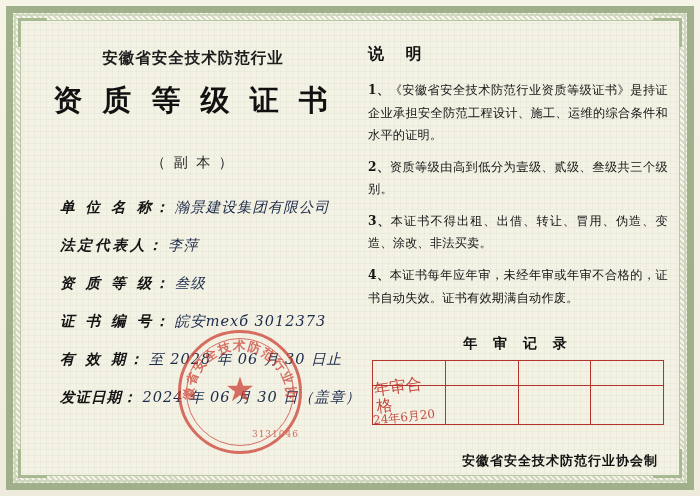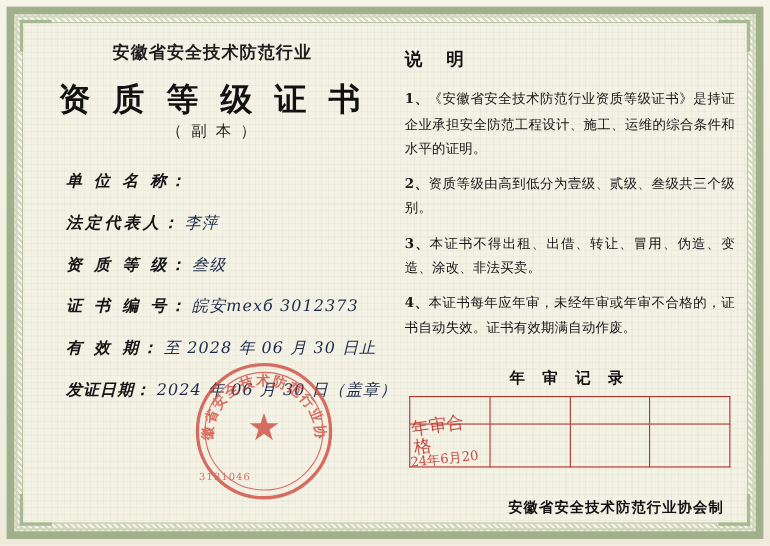--- a/index.html
+++ b/index.html
@@ -68,21 +68,21 @@
   .corner.br { right: 18px; bottom: 18px; border-left: none; border-top: none; }
 
   .content {
     position: absolute;
     left: 30px; top: 30px; right: 30px; bottom: 30px;
   }
 
   
   .left-col {
     position: absolute;
-    left: 4px; top: 0;
+    left: 4px; top: 10px;
     width: 318px;
   }
   .title-sub {
     text-align: center;
     font-family: "DejaVu Serif", "Liberation Serif", serif;
     font-size: 15.5px;
     font-weight: bold;
     letter-spacing: 1px;
     color: #1d1d1d;
     margin-top: 8px;
@@ -95,21 +95,21 @@
     letter-spacing: 5px;
     color: #111;
     margin-top: 12px;
   }
   .title-copy {
     text-align: center;
     font-family: "DejaVu Serif", "Liberation Serif", serif;
     font-size: 14px;
     color: #1d1d1d;
     letter-spacing: 2px;
-    margin-top: 0;
+    margin-top: 33px;
   }
   .fields {
     margin-top: 26px;
     padding-left: 26px;
   }
   .field-row {
     display: flex;
     align-items: flex-end;
     margin-bottom: 19px;
     position: relative;
@@ -274,21 +274,21 @@
     font-family: "DejaVu Serif", "Liberation Serif", serif;
     font-size: 12.5px;
     letter-spacing: 1.5px;
     font-weight: bold;
   }
   .seal-bottom {
     position: absolute;
     left: 0;
     bottom: 12px;
     width: 118px;
-    text-align: left;
+    text-align: right;
     color: #cc3a2e;
     font-family: "DejaVu Serif", "Liberation Serif", serif;
     font-size: 9px;
     letter-spacing: 1px;
     margin-top: 28px;
   }
 </style>
 </head>
 <body>
 
@@ -306,20 +306,21 @@
 
     <div class="left-col">
       <div class="title-sub">安徽省安全技术防范行业</div>
       <div class="title-main">资 质 等 级 证 书</div>
       <div class="title-copy">（ 副 本 ）</div>
 
       <div class="fields">
         <div class="field-row">
           <span class="field-label">单 位 名 称</span>
           <span class="field-colon">：</span>
+          <span class="field-value hand">瀚景建设集团有限公司</span>
         </div>
         <div class="field-row">
           <span class="field-label">法定代表人</span>
           <span class="field-colon">：</span>
           <span class="field-value hand">李萍</span>
         </div>
         <div class="field-row">
           <span class="field-label">资 质 等 级</span>
           <span class="field-colon">：</span>
           <span class="field-value hand">叁级</span>

